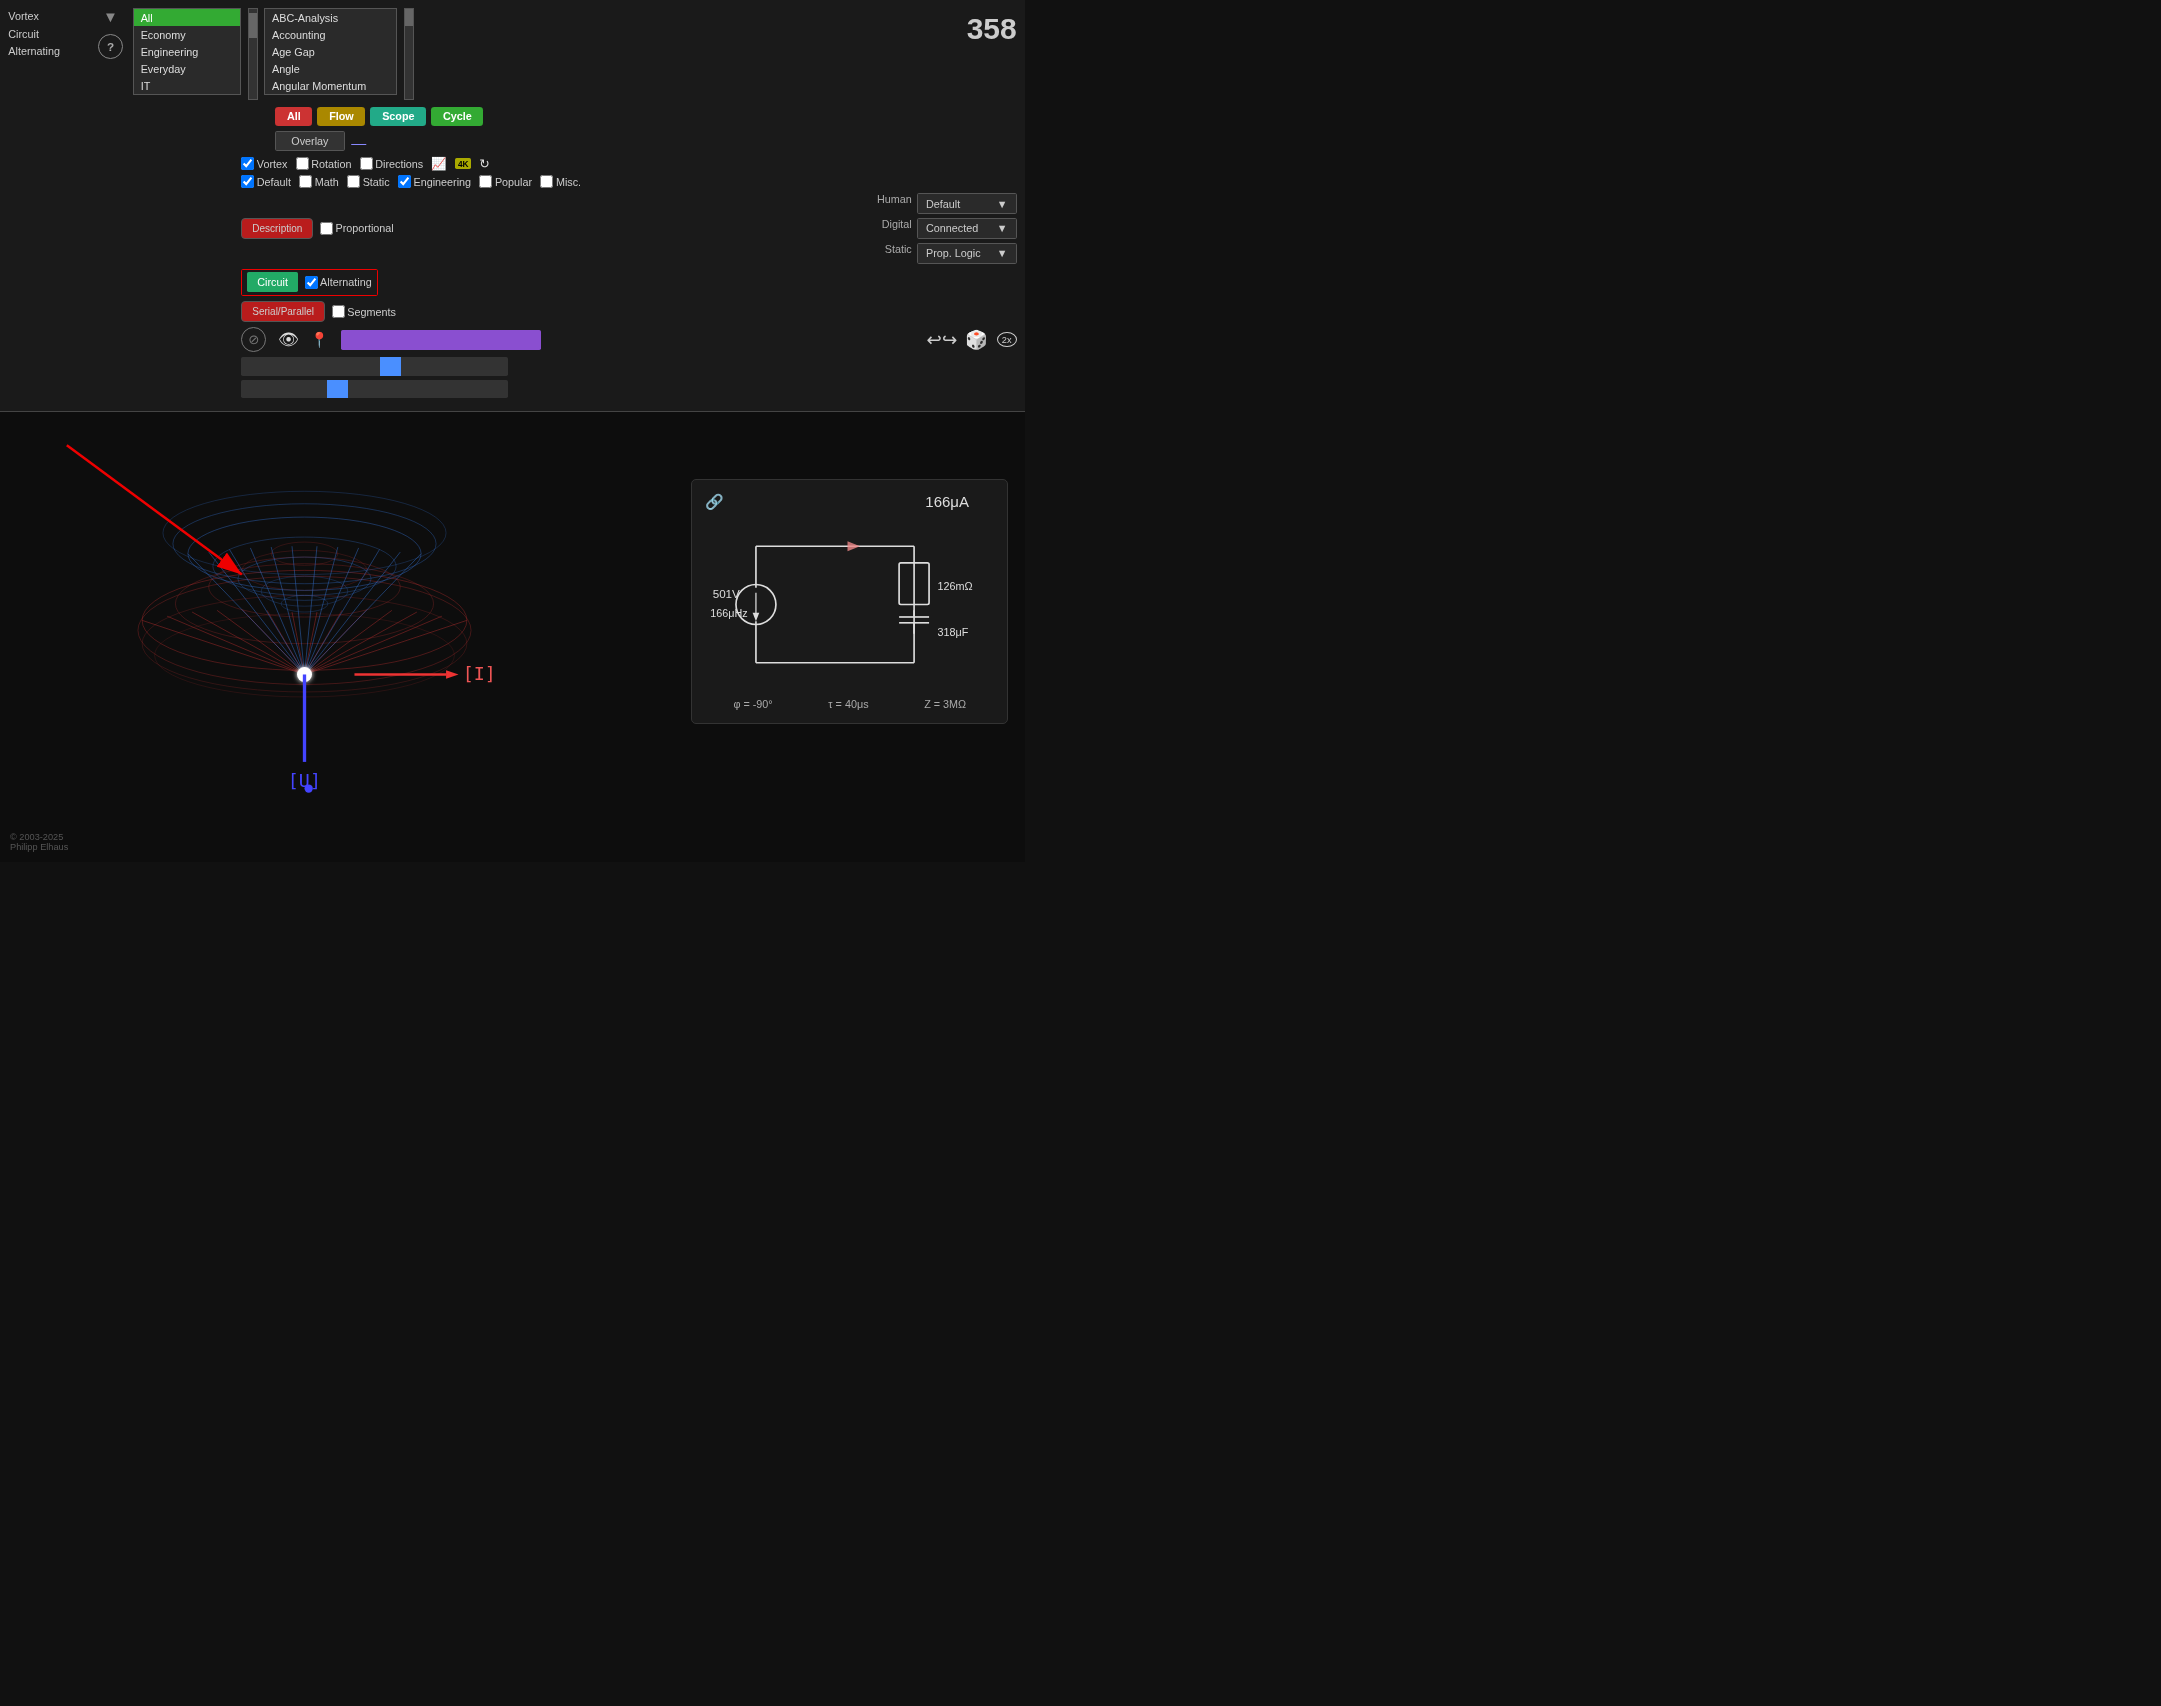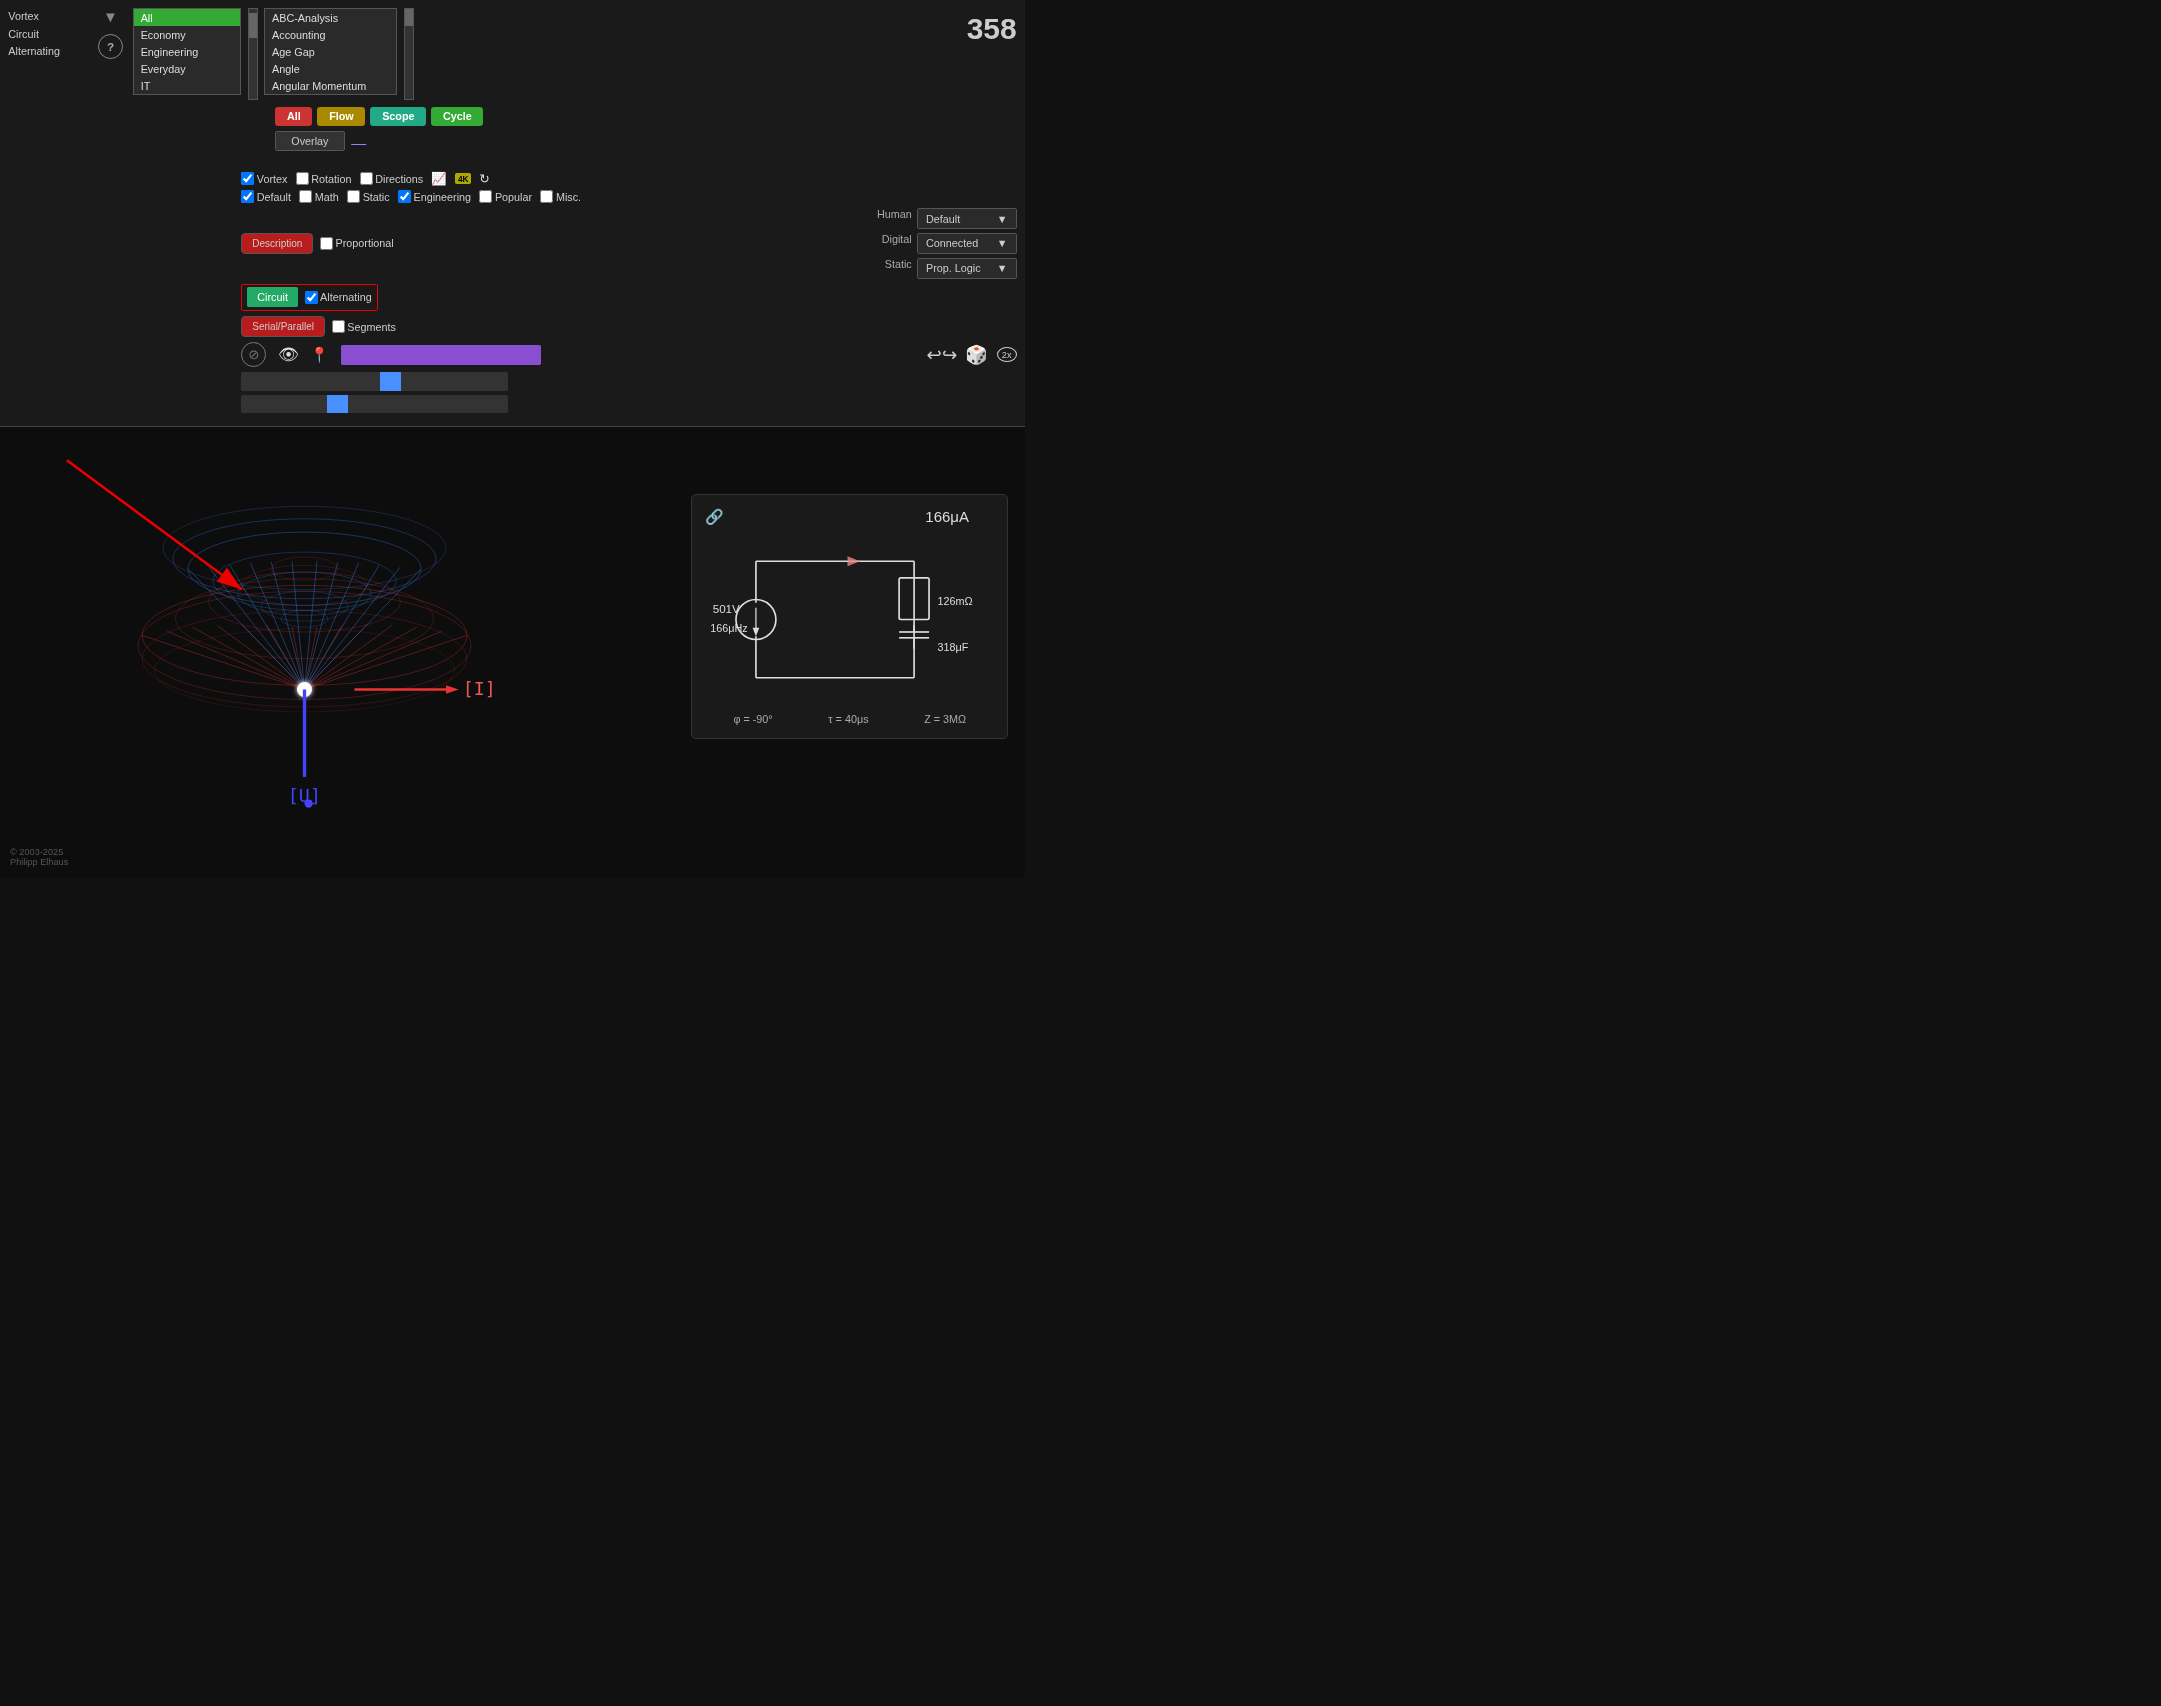--- a/index.html
+++ b/index.html
@@ -112,21 +112,21 @@
     .filter-btn.red { background: #c33; color: #fff; }
     .filter-btn.gold { background: #a80; color: #fff; }
     .filter-btn.teal { background: #2a8; color: #fff; }
     .filter-btn.green { background: #3a3; color: #fff; }
 
     
     .row-overlay {
       display: flex;
       align-items: flex-end;
       gap: 6.7px;
-      margin-bottom: 20px;
+      margin-bottom: 5px;
       margin-left: 267px;
     }
 
     .overlay-btn {
       background: #333;
       border: 0.8px solid #555;
       color: #ccc;
       padding: 3.3px 15px;
       cursor: pointer;
       font-size: 10.8px;

